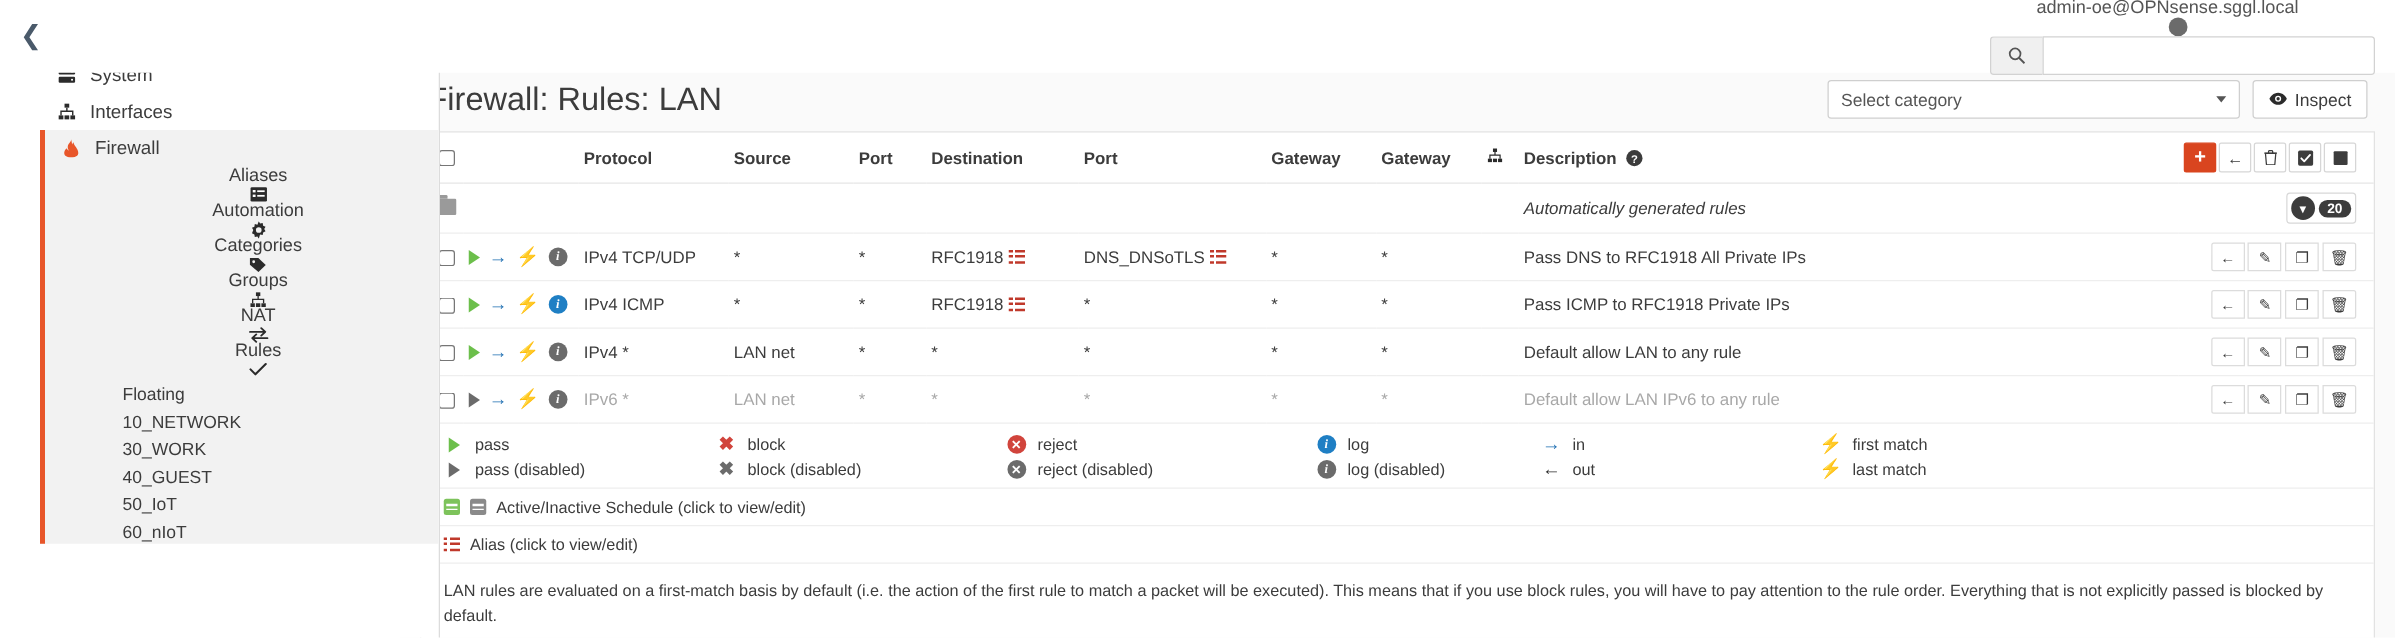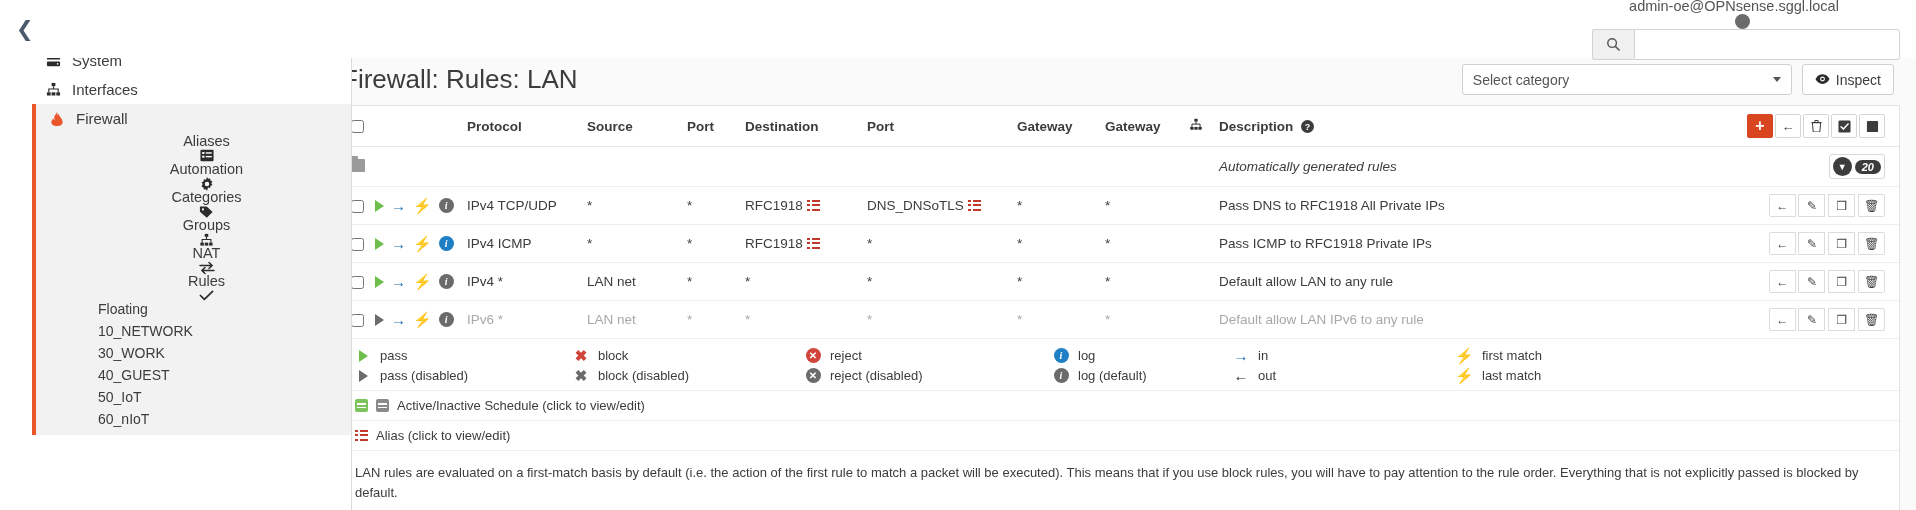--- a/index.html
+++ b/index.html
@@ -100,21 +100,21 @@
   }
   .nav-group .nav-item { }
   .nav-sub {
     display: flex; align-items: center;
     height: 28px; padding-left: 46px;
     font-size: 14.5px; color: #3c3c3c; cursor: pointer;
     justify-content: space-between; padding-right: 20px; flex-direction: column;
   }
   .nav-sub .sicon { color: #2b2b2b; display:flex; align-items:center; }
   .nav-sub2 {
-    display: flex; align-items: flex-start;
+    display: flex; align-items: flex-end;
     height: 22px; padding-left: 62px;
     font-size: 14px; color: #3c3c3c; cursor: pointer;
   }
   .fire-icon { color: #e8562a; }
 
   
   .main {
     position: absolute; top: 46px; left: 320px;
     width: 1596px; height: 464px;
     background: #fafafa;
@@ -229,21 +229,21 @@
     border:1px solid #d8d8d8; border-radius:3px; padding:2px 3px;
     background:#fff;
   }
   .chev-circle {
     width:19px;height:19px;border-radius:50%;background:#3c3c3c;
     display:inline-flex;align-items:center;justify-content:center;
     color:#fff;font-size:9px;
   }
   .count-pill {
     background:#3c3c3c;color:#fff;border-radius:9px;
-    padding:1px 7px;font-size:11px;font-weight:bold;font-style:italic;text-align:right;
+    padding:1px 7px;font-size:11px;font-weight:bold;text-align:right;
   }
 
   .tool-btns { display:flex; justify-content:flex-end; gap:2px; }
   .tbtn {
     width:26px;height:24px;border:1px solid #d6d6d6;background:#fff;
     display:flex;align-items:center;justify-content:center;
     cursor:pointer;border-radius:2px;color:#3c3c3c;font-size:13px;
   }
   .tbtn.primary { background:#d9451f; border-color:#d9451f; color:#fff; font-size:16px; }
   .rbtn {
@@ -694,21 +694,21 @@
         <div class="lrow">
             <span class="lico">
               <span class="info-c blue">i</span>
             </span>
             <span>log</span>
           </div>
         <div class="lrow">
             <span class="lico">
               <span class="info-c gray">i</span>
             </span>
-            <span>log (default)</span>
+            <span>log (disabled)</span>
           </div>
       </div>
       <div class="legend-col" style="width:224px">
         <div class="lrow">
             <span class="lico">
               <span class="arrow-in">→</span>
             </span>
             <span>in</span>
           </div>
         <div class="lrow">

